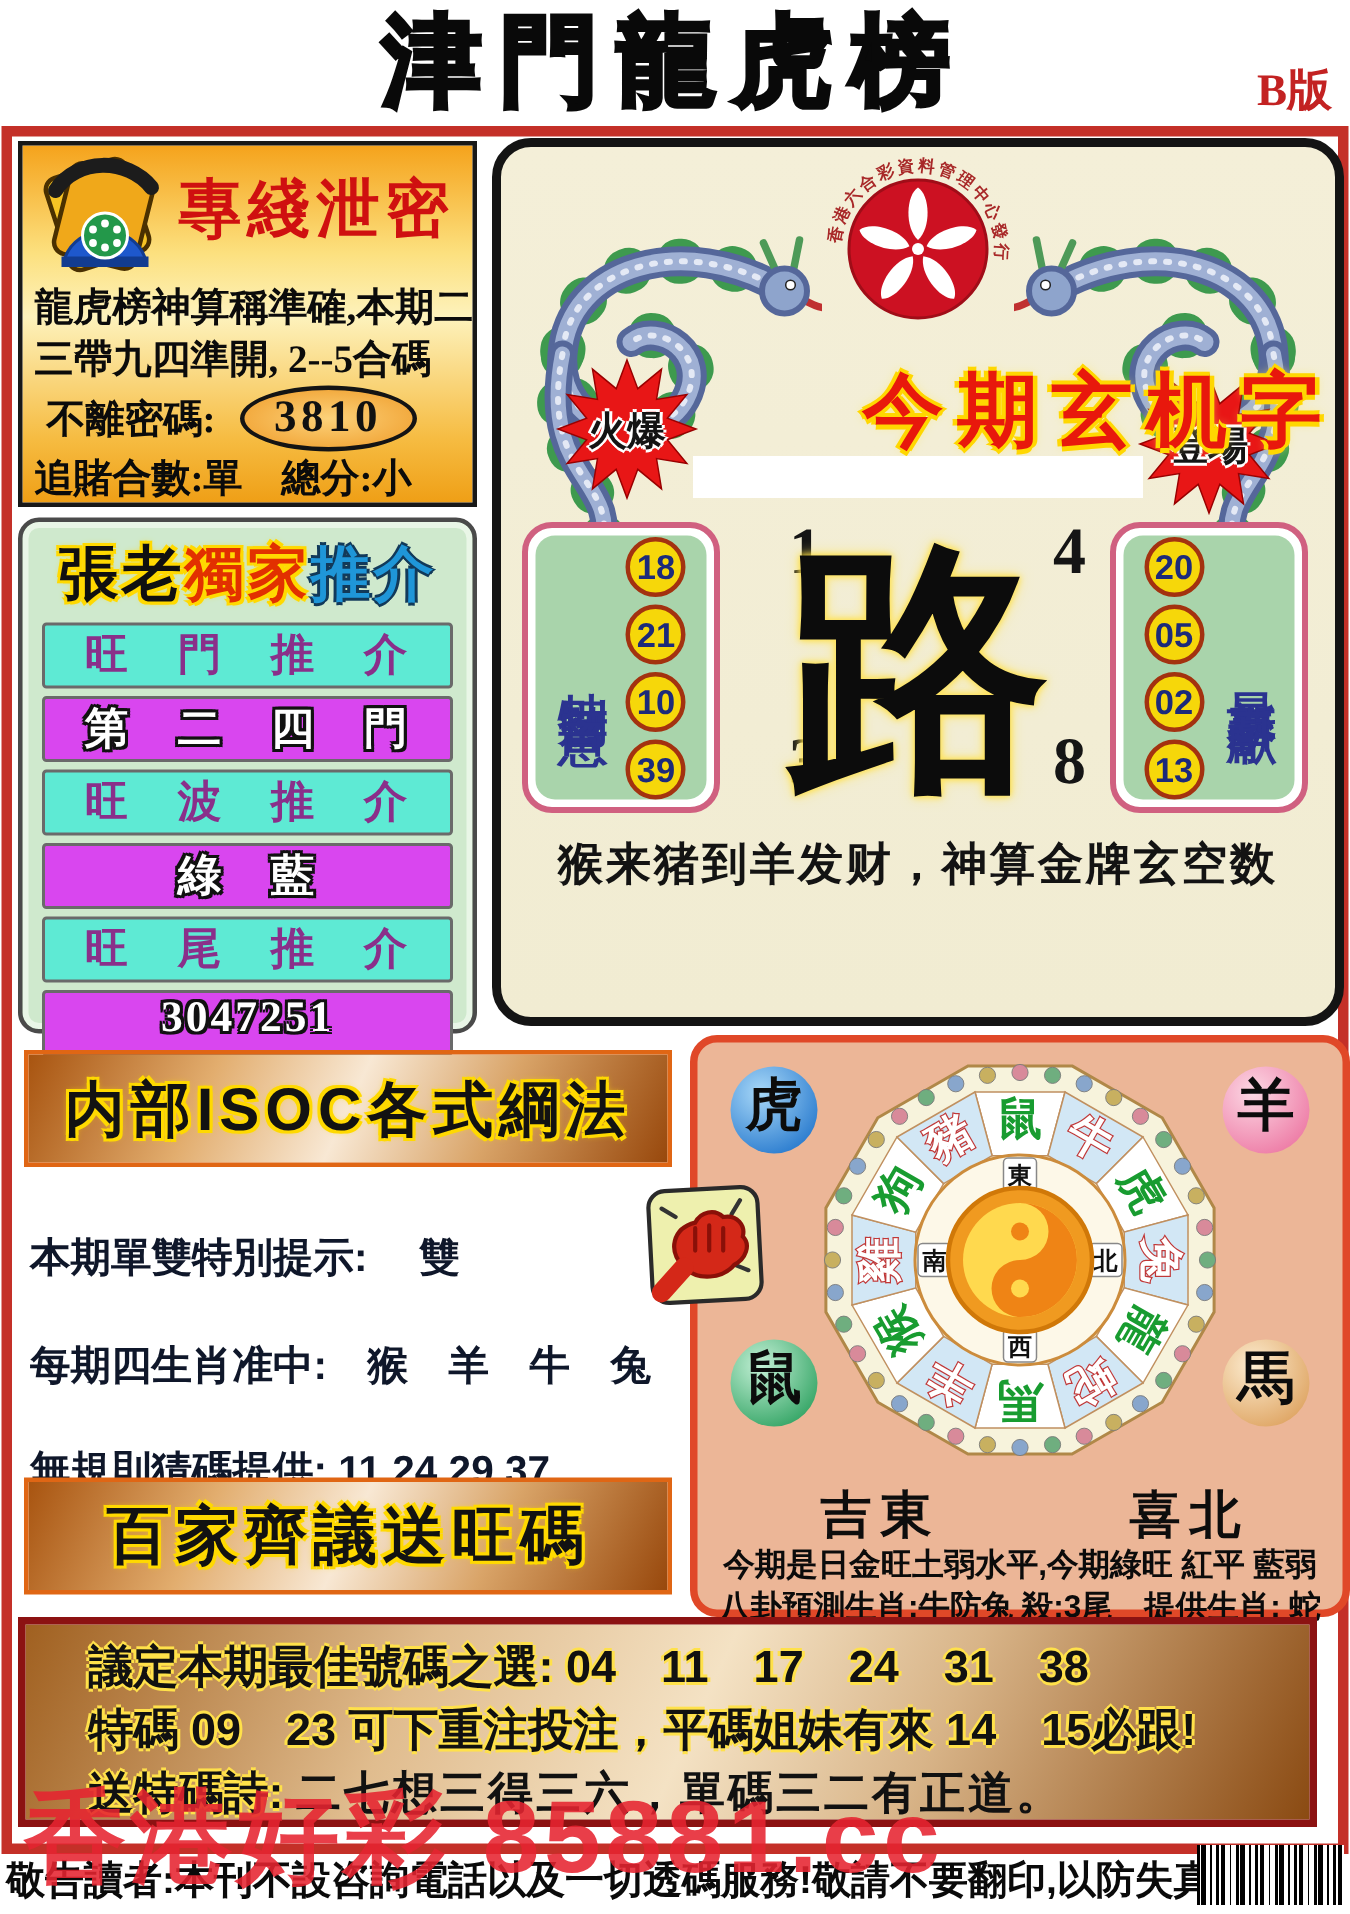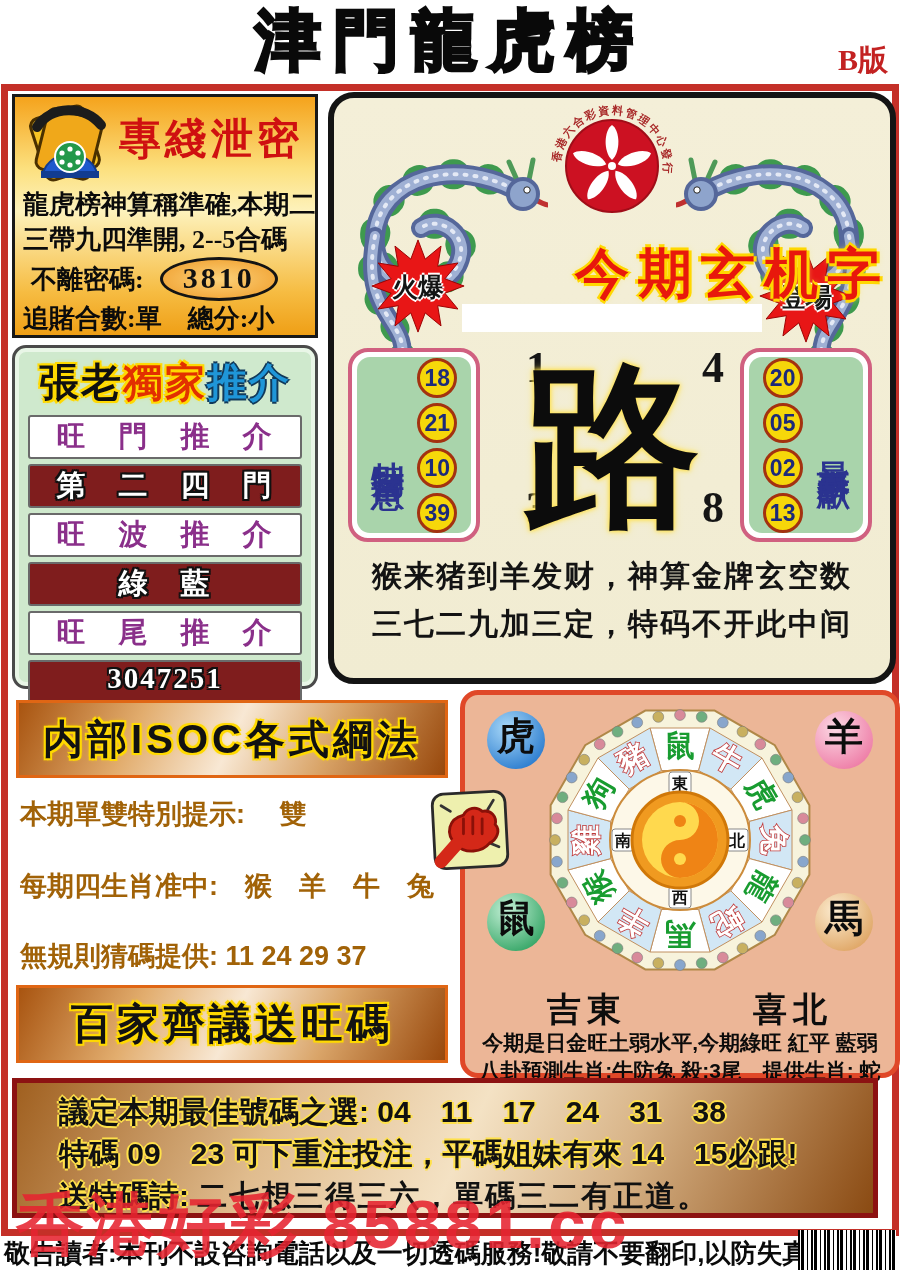--- a/index.html
+++ b/index.html
@@ -32,22 +32,22 @@
   
   .zhang{position:absolute;left:12px;top:345px;width:300px;height:338px;background:#cfe9cd;
          border:3px solid #4a4a4a;border-radius:14px;box-shadow:inset 0 0 0 4px #e9f6e7;}
   .zhang-head{text-align:center;padding-top:7px;font:900 40px "Liberation Serif",serif;letter-spacing:2px;}
   .glow-y{text-shadow:-2px -2px 0 #ffd900,2px -2px 0 #ffd900,-2px 2px 0 #ffd900,2px 2px 0 #ffd900,0 0 5px #ffd900;}
   .zh1{color:#101010;}
   .zh2{color:#e23000;}
   .zh3{color:#1f96d8;text-shadow:-2px 0 #123a5a,2px 0 #123a5a,0 -2px #123a5a,0 2px #123a5a;}
   .zhang-row{margin:5px 13px;height:40px;border:2px solid #6a6a6a;border-radius:3px;text-align:center;
              line-height:38px;font:bold 29px "Liberation Serif",serif;letter-spacing:2px;overflow:hidden;}
-  .zr-label{background:#ffffff;color:#8a2f8a;}
-  .zr-value{background:#7f1d1d;}
+  .zr-label{background:#5eead4;color:#8a2f8a;}
+  .zr-value{background:#d946ef;}
   .hollow{color:#fff;text-shadow:-2px 0 #111,2px 0 #111,0 -2px #111,0 2px #111,
           -2px -2px #111,2px 2px #111,-2px 2px #111,2px -2px #111;}
 
   
   .mystery{position:absolute;left:328px;top:92px;width:556px;height:580px;border:6px solid #141414;
            border-radius:26px;background:linear-gradient(180deg,#f4efd8,#f1ecd2);}
   .emblem{position:absolute;left:214px;top:4px;width:128px;height:128px;}
   .dragon{position:absolute;top:50px;width:212px;height:300px;}
   .dragon-l{left:2px;}
   .dragon-r{right:2px;transform:scaleX(-1);}
@@ -82,21 +82,21 @@
   .mpoem{position:absolute;left:0;right:0;text-align:center;
          font:bold 30px "DejaVu Serif",serif;color:#131313;letter-spacing:2px;white-space:nowrap;}
   .mp1{top:458px;} .mp2{top:506px;}
 
   
   .banner{position:absolute;border:3px solid #e06614;display:flex;align-items:center;justify-content:center;
           background:linear-gradient(115deg,#a85410,#e2ad6e 28%,#f8e8d4 50%,#d9a468 72%,#98480c);
           font:900 40px "Liberation Sans",sans-serif;color:#121212;letter-spacing:4px;white-space:nowrap;}
   .isoc-banner{left:16px;top:700px;width:426px;height:72px;}
   .baijia-banner{left:16px;top:985px;width:426px;height:72px;font-size:42px;}
-  .isoc-line{position:absolute;left:20px;font:bold 27px "Liberation Sans",sans-serif;color:#a16207;white-space:nowrap;}
+  .isoc-line{position:absolute;left:20px;font:bold 27px "Liberation Sans",sans-serif;color:#0f172a;white-space:nowrap;margin-top:24px;}
   .il1{top:796px;} .il2{top:868px;} .il3{top:938px;}
   .fist{position:absolute;left:428px;top:786px;width:84px;height:88px;z-index:6;}
 
   
   .zpanel{position:absolute;left:460px;top:690px;width:430px;height:378px;background:#ecb697;
           border:5px solid #e04828;border-radius:18px;box-sizing:content-box;}
   .zc{position:absolute;width:58px;height:58px;border-radius:50%;text-align:center;line-height:58px;
       font:bold 38px "Liberation Serif",serif;color:#0c0c0c;}
   .zc-tl{left:22px;top:16px;background:radial-gradient(circle at 35% 30%,#a8d8f8,#2f7fd0 78%);}
   .zc-tr{right:22px;top:16px;background:radial-gradient(circle at 35% 30%,#fcd8e4,#ee7fa8 78%);}
@@ -279,21 +279,20 @@
       </div>
     </div>
 
     <div class="cnum cn1">1</div>
     <div class="cnum cn4">4</div>
     <div class="cnum cn3">3</div>
     <div class="cnum cn8">8</div>
     <div class="bigchar">路</div>
 
     <div class="mpoem mp1">猴来猪到羊发财，神算金牌玄空数</div>
-    <div class="mpoem mp2">三七二九加三定，特码不开此中间</div>
   </div>
 
   <div class="banner isoc-banner glow-y">内部ISOC各式綱法</div>
   <div class="isoc-line il1">本期單雙特別提示:　 雙</div>
   <div class="isoc-line il2">每期四生肖准中:　猴　羊　牛　兔</div>
   <div class="isoc-line il3">無規則猜碼提供: 11 24 29 37</div>
 
   <svg class="fist" viewBox="0 0 90 92">
     <rect x="6" y="6" width="78" height="80" rx="12" fill="#eef0ae" stroke="#2a2a2a" stroke-width="3" transform="rotate(-3 45 46)"></rect>
     <path d="M14,20 l10,6 M70,14 l-6,10 M76,64 l-10,-4 M18,72 l8,-8" stroke="#333" stroke-width="3" stroke-linecap="round"></path>

